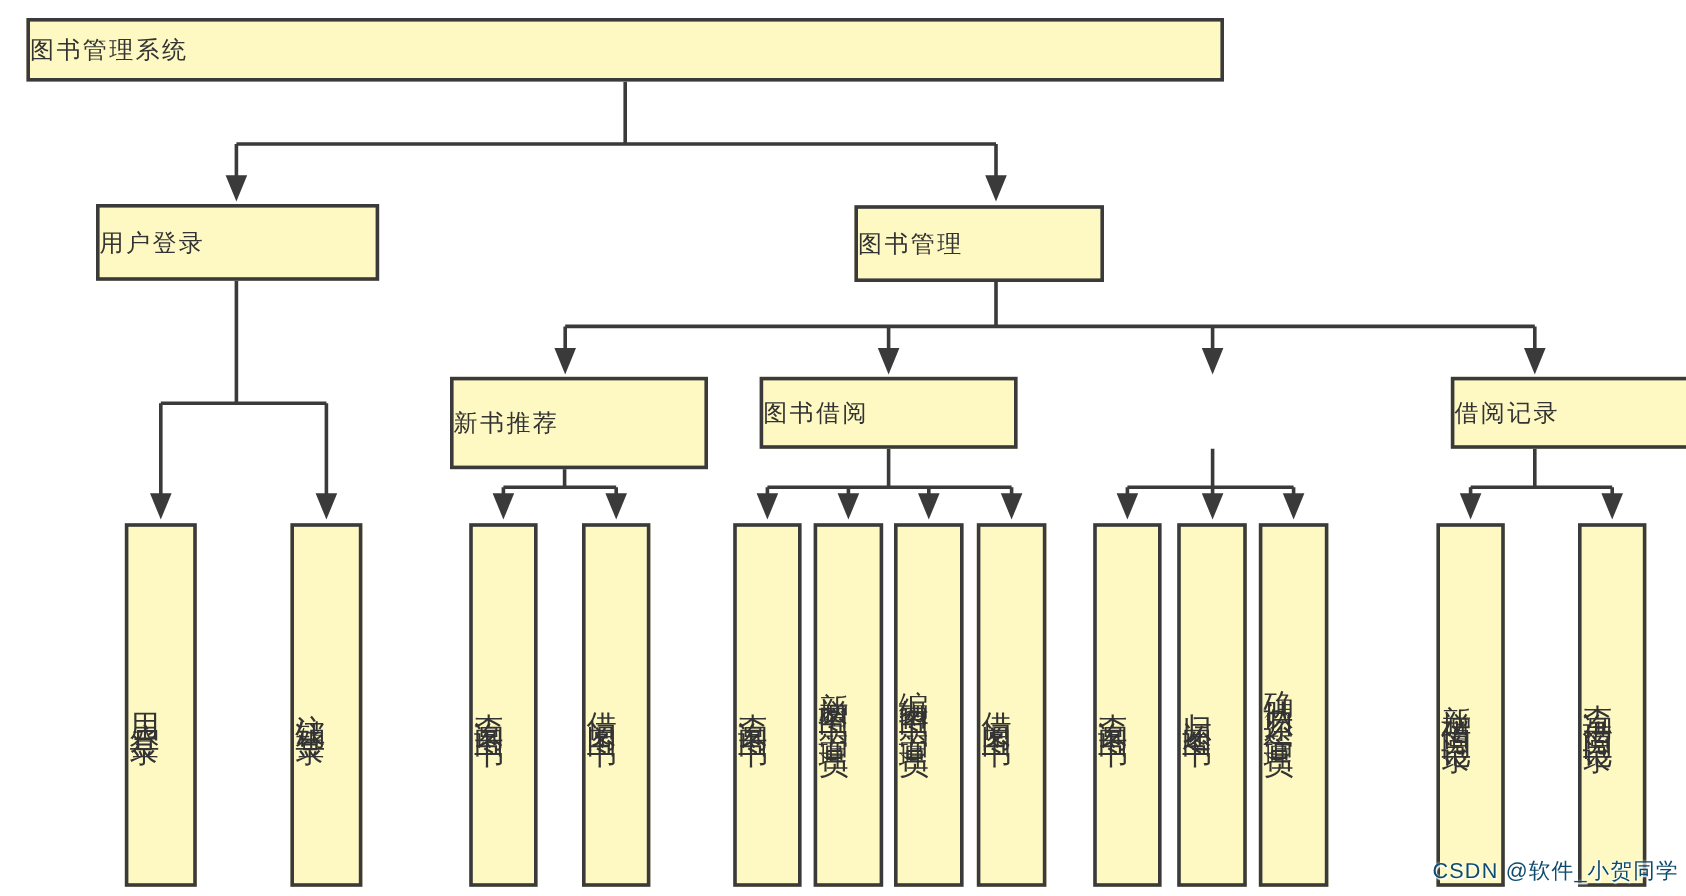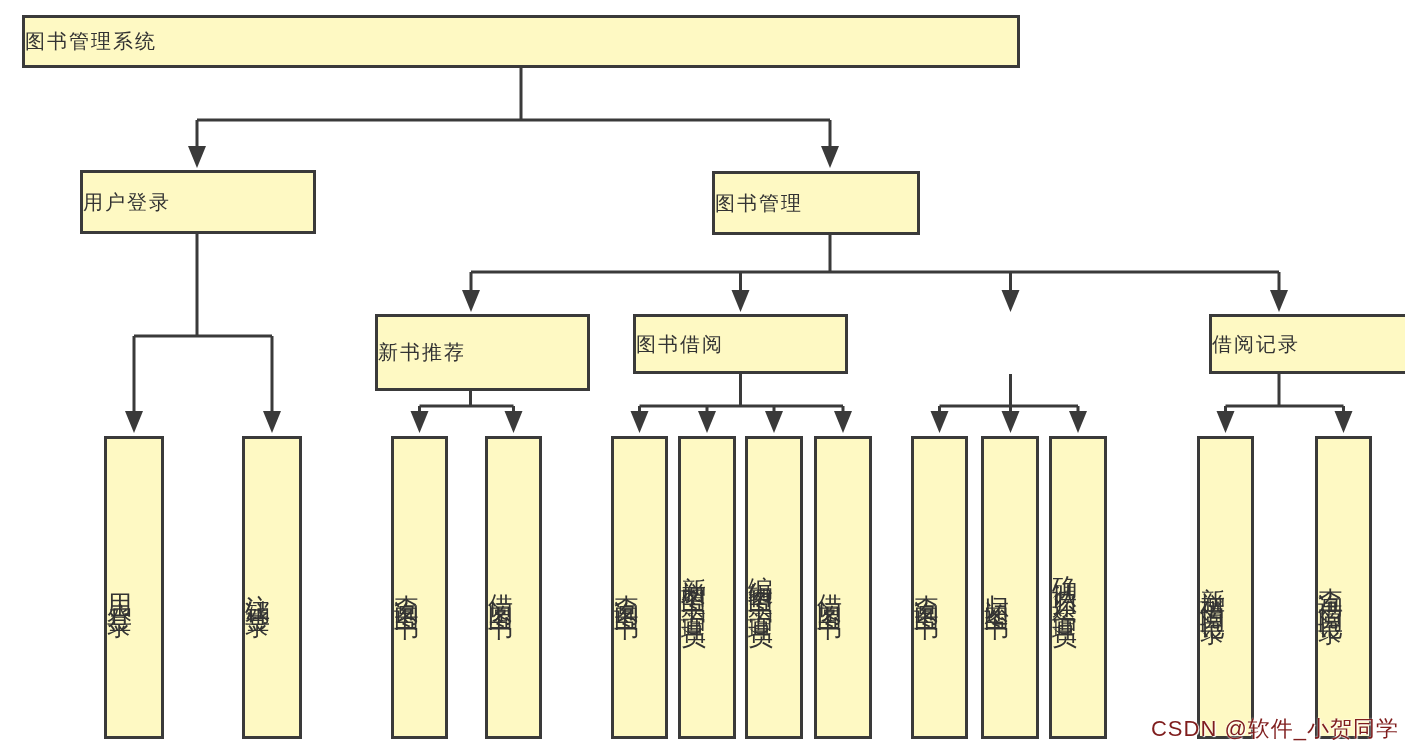--- a/index.html
+++ b/index.html
@@ -68,22 +68,22 @@
   .n-c4 { left: 814px;  width: 58px; }
   .n-d1 { left: 911px;  width: 57px; }
   .n-d2 { left: 981px;  width: 58px; }
   .n-d3 { left: 1049px; width: 58px; }
   .n-e1 { left: 1197px; width: 57px; }
   .n-e2 { left: 1315px; width: 57px; }
   #watermark {
     position: absolute;
     right: 6px;
     top: 714px;
-    font-size: 22px;
-    color: #7f1d1d;
+    font-size: 18px;
+    color: #0c4a6e;
     text-shadow: 0 0 2px #ffffff, 1px 1px 1px #ffffff;
     letter-spacing: 1px;
     z-index: 10;
     white-space: nowrap;
   }
 </style>
 </head>
 <body>
 
 <div id="canvas">

